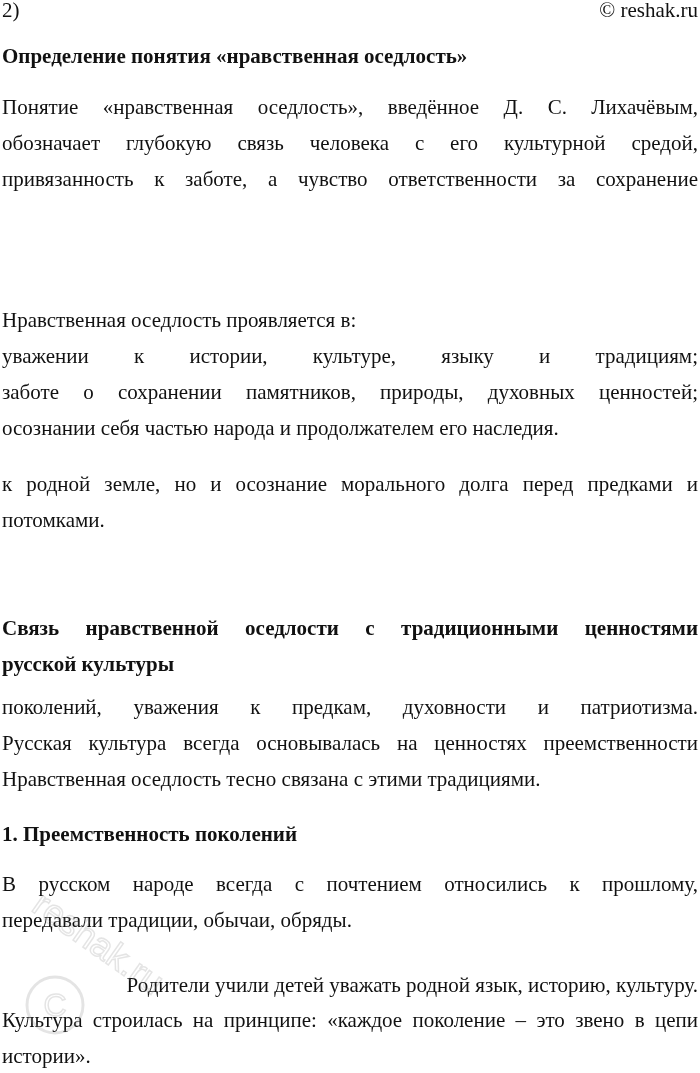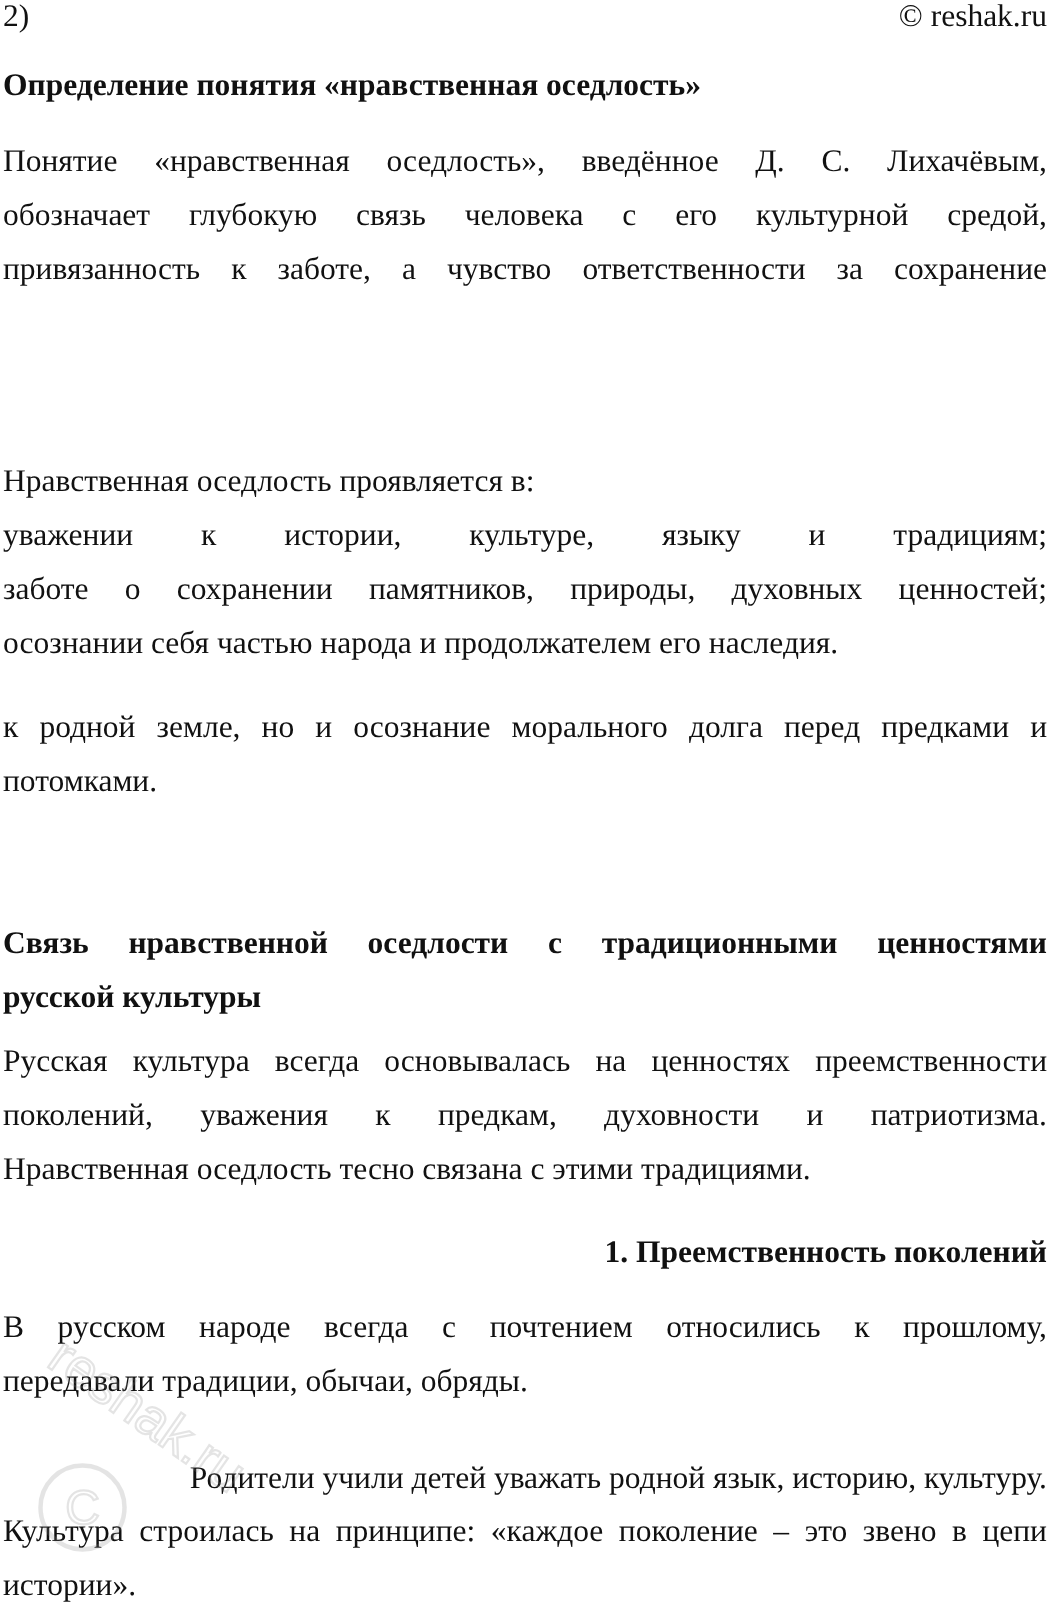--- a/index.html
+++ b/index.html
@@ -43,26 +43,26 @@
   <span class="jline">к родной земле, но и осознание морального долга перед предками и</span>
   <span class="line">потомками.</span>
 </div>
 
 <div class="block heading" style="top:610px;">
   <span class="jline">Связь нравственной оседлости с традиционными ценностями</span>
   <span class="line">русской культуры</span>
 </div>
 
 <div class="block" style="top:689px;">
+  <span class="jline">поколений, уважения к предкам, духовности и патриотизма.</span>
   <span class="jline">Русская культура всегда основывалась на ценностях преемственности</span>
-  <span class="jline">поколений, уважения к предкам, духовности и патриотизма.</span>
   <span class="line">Нравственная оседлость тесно связана с этими традициями.</span>
 </div>
 
-<div class="block heading" style="top:816px;text-align:right;">1. Преемственность поколений</div>
+<div class="block heading" style="top:816px;">1. Преемственность поколений</div>
 
 <div class="block" style="top:866px;">
   <span class="jline">В русском народе всегда с почтением относились к прошлому,</span>
   <span class="line">передавали традиции, обычаи, обряды.</span>
 </div>
 
 <div class="block" style="top:967px;text-align:right;">
   <span class="line">Родители учили детей уважать родной язык, историю, культуру.</span>
 </div>
 

